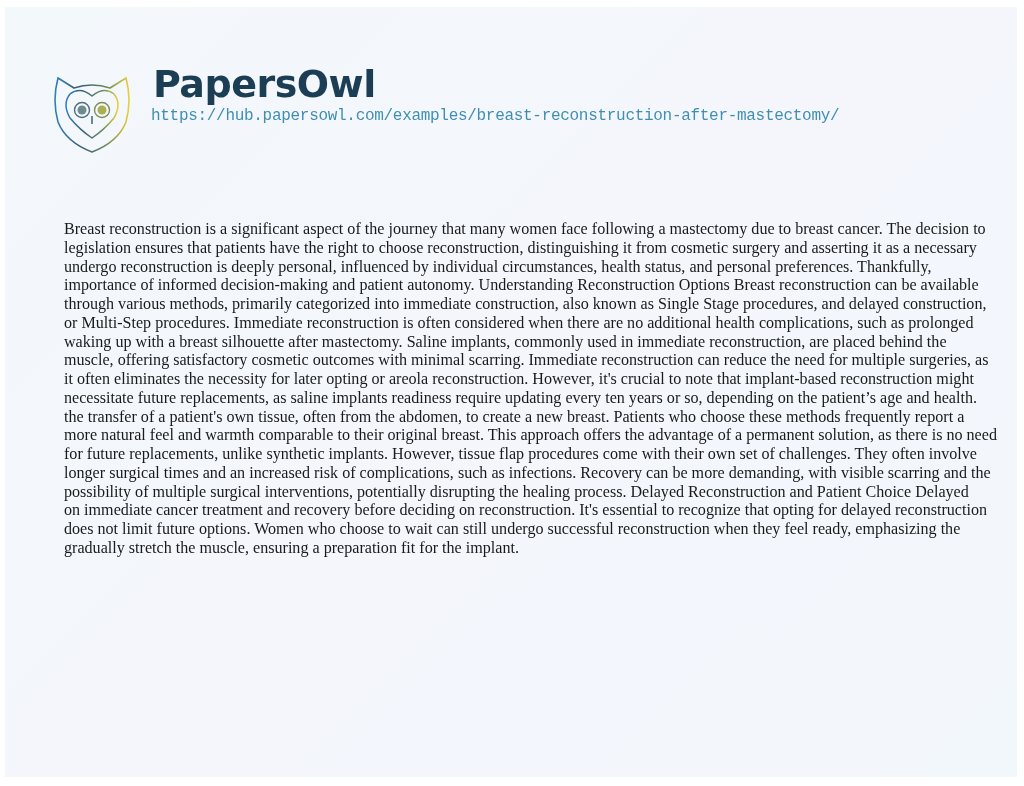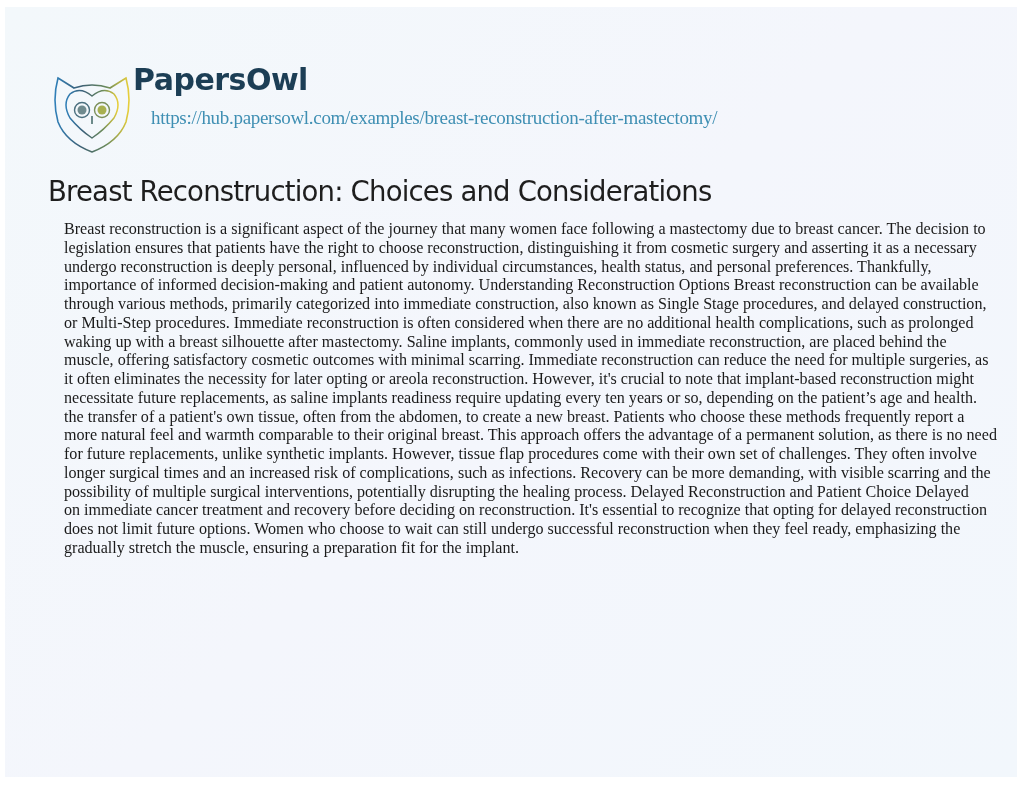--- a/index.html
+++ b/index.html
@@ -27,35 +27,35 @@
     }
     .logo {
       position: absolute;
       left: 47px;
       top: 65px;
       width: 80px;
       height: 82px;
     }
     .brand-name {
       position: absolute;
-      left: 128px;
+      left: 148px;
       top: 58px;
       font-family: "DejaVu Sans", sans-serif;
       font-weight: bold;
-      font-size: 30px;
+      font-size: 38px;
       letter-spacing: -0.5px;
       color: #1c3e55;
       line-height: 1;
     }
     .source-url {
       position: absolute;
       left: 146px;
       top: 100px;
-      font-family: Liberation Serif, serif;
-      font-size: 19px;
+      font-family: Liberation Mono, monospace;
+      font-size: 16px;
       color: #3f8fb3;
       letter-spacing: -0.3px;
       text-decoration: none;
       white-space: nowrap;
     }
     .title {
       position: absolute;
       left: 43px;
       top: 166px;
       margin: 0;
@@ -109,21 +109,20 @@
         <circle cx="50" cy="38" r="7.5" fill="none" stroke="#7a8f5a" stroke-width="1.4"></circle>
         <circle cx="50" cy="38" r="4.5" fill="#a8b050"></circle>
 
         <line x1="40" y1="44" x2="40" y2="52" stroke="#6c8a8a" stroke-width="2"></line>
       </svg>
     </div>
     <div class="brand-name">PapersOwl</div>
     <a class="source-url">https://hub.papersowl.com/examples/breast-reconstruction-after-mastectomy/</a>
   </div>
 
-  <h1 class="title">Breast Reconstruction: Choices and Considerations</h1>
 
   <div class="body-text">
     <span class="line">Breast reconstruction is a significant aspect of the journey that many women face following a mastectomy due to breast cancer. The decision to</span>
     <span class="line">legislation ensures that patients have the right to choose reconstruction, distinguishing it from cosmetic surgery and asserting it as a necessary</span>
     <span class="line">undergo reconstruction is deeply personal, influenced by individual circumstances, health status, and personal preferences. Thankfully,</span>
     <span class="line">importance of informed decision-making and patient autonomy. Understanding Reconstruction Options Breast reconstruction can be available</span>
     <span class="line">through various methods, primarily categorized into immediate construction, also known as Single Stage procedures, and delayed construction,</span>
     <span class="line">or Multi-Step procedures. Immediate reconstruction is often considered when there are no additional health complications, such as prolonged</span>
     <span class="line">waking up with a breast silhouette after mastectomy. Saline implants, commonly used in immediate reconstruction, are placed behind the</span>
     <span class="line">muscle, offering satisfactory cosmetic outcomes with minimal scarring. Immediate reconstruction can reduce the need for multiple surgeries, as</span>

